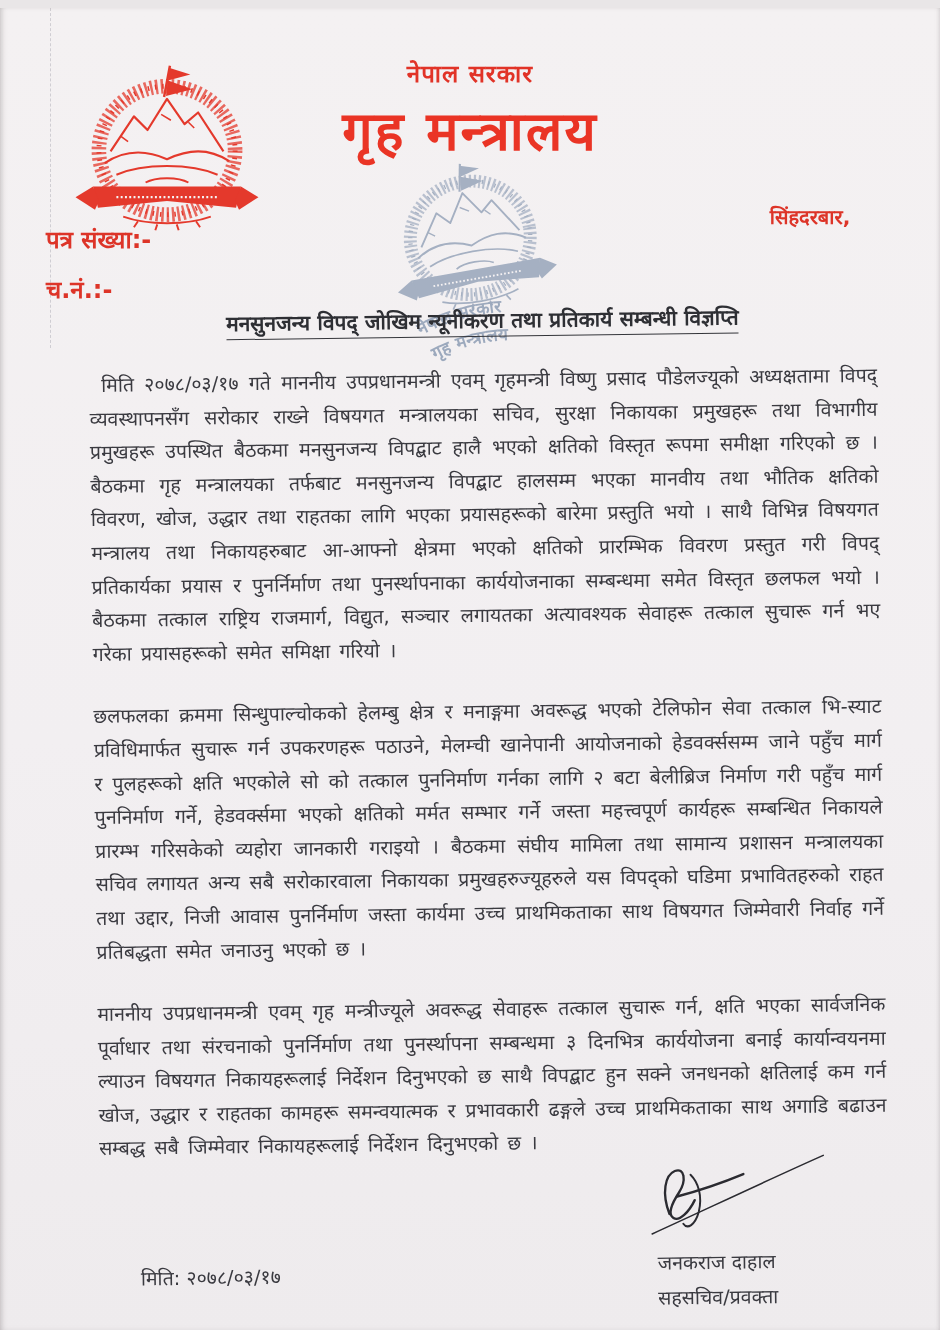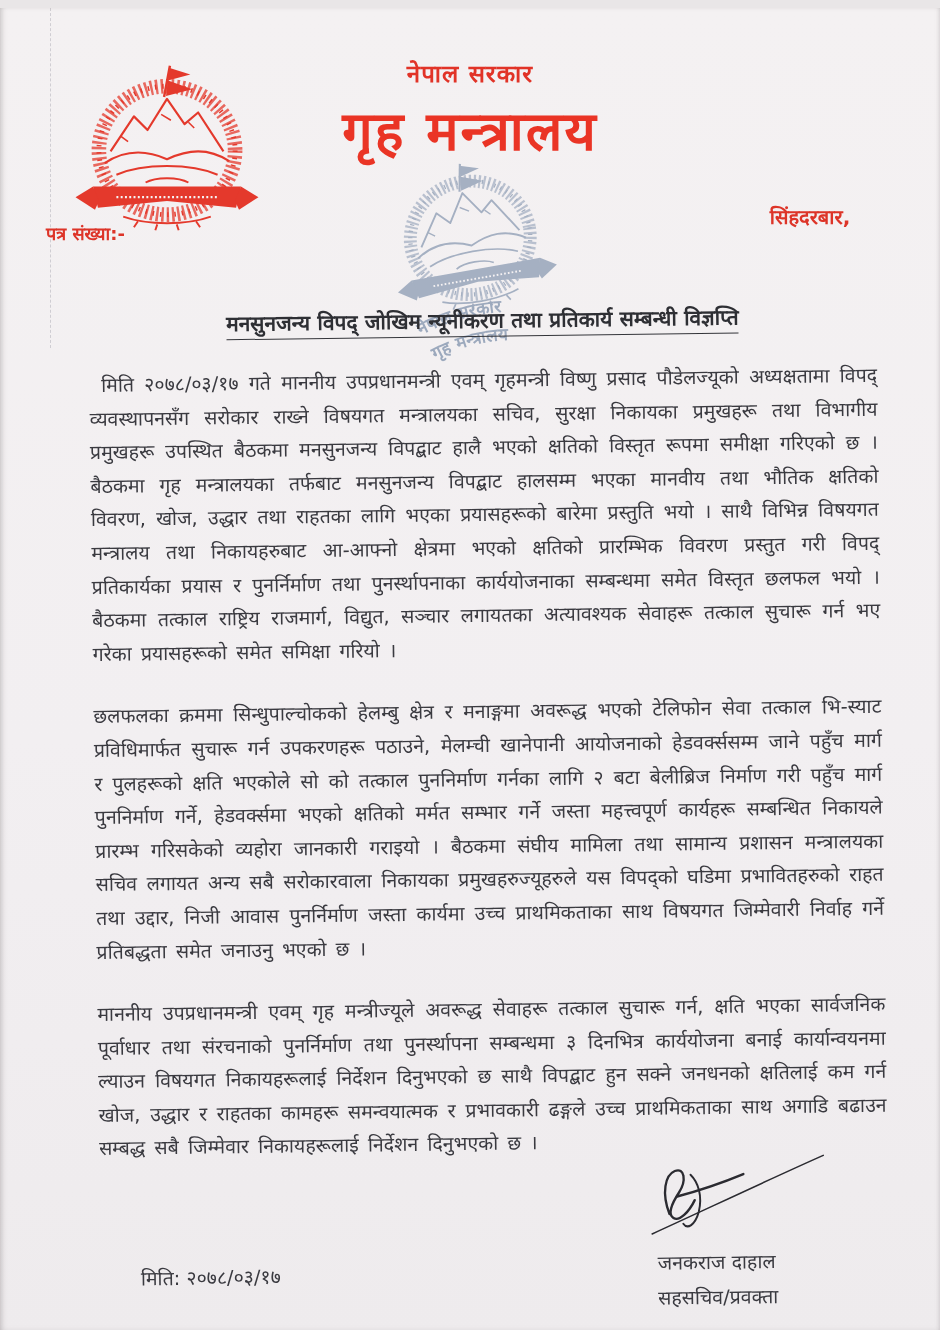--- a/index.html
+++ b/index.html
@@ -48,21 +48,21 @@
   }
   .stamp svg { width:100%; height:100%; }
 
   .address {
     position:absolute; top:190px; right:30px; width:200px;
     text-align:center; color:#dd3428; font-size:20px; font-weight:bold;
     line-height:1.95;
   }
   .ref-fields {
     position:absolute; top:208px; left:46px;
-    color:#dd3428; font-size:18px; font-weight:bold; line-height:2.0;
+    color:#dd3428; font-size:24px; font-weight:bold; line-height:2.0;
   }
   .ref-fields > div { margin-bottom:2px; }
 
   
   .doc-main {
     position:absolute; left:95px; top:303px; width:788px;
     transform:rotate(-.75deg); transform-origin:0 50%;
     color:#3a3a40;
   }
   .doc-title {
@@ -146,20 +146,21 @@
       </g>
     </svg>
   </div>
 
   <div class="address">
     <div>सिंहदरबार,</div>
   </div>
 
   <div class="ref-fields">
     <div>पत्र संख्या:-</div>
+    <div>च.नं.:-</div>
   </div>
 
   <div class="doc-main">
     <div class="doc-title">
       <span>मनसुनजन्य विपद् जोखिम न्यूनीकरण तथा प्रतिकार्य सम्बन्धी विज्ञप्ति</span>
     </div>
     <p class="first">मिति २०७८/०३/१७ गते माननीय उपप्रधानमन्त्री एवम् गृहमन्त्री विष्णु प्रसाद पौडेलज्यूको अध्यक्षतामा विपद् व्यवस्थापनसँग सरोकार राख्ने विषयगत मन्त्रालयका सचिव, सुरक्षा निकायका प्रमुखहरू तथा विभागीय प्रमुखहरू उपस्थित बैठकमा मनसुनजन्य विपद्बाट हालै भएको क्षतिको विस्तृत रूपमा समीक्षा गरिएको छ । बैठकमा गृह मन्त्रालयका तर्फबाट मनसुनजन्य विपद्बाट हालसम्म भएका मानवीय तथा भौतिक क्षतिको विवरण, खोज, उद्धार तथा राहतका लागि भएका प्रयासहरूको बारेमा प्रस्तुति भयो । साथै विभिन्न विषयगत मन्त्रालय तथा निकायहरुबाट आ-आफ्नो क्षेत्रमा भएको क्षतिको प्रारम्भिक विवरण प्रस्तुत गरी विपद् प्रतिकार्यका प्रयास र पुनर्निर्माण तथा पुनर्स्थापनाका कार्ययोजनाका सम्बन्धमा समेत विस्तृत छलफल भयो । बैठकमा तत्काल राष्ट्रिय राजमार्ग, विद्युत, सञ्चार लगायतका अत्यावश्यक सेवाहरू तत्काल सुचारू गर्न भए गरेका प्रयासहरूको समेत समिक्षा गरियो ।</p>
     <p>छलफलका क्रममा सिन्धुपाल्चोकको हेलम्बु क्षेत्र र मनाङ्गमा अवरूद्ध भएको टेलिफोन सेवा तत्काल भि-स्याट प्रविधिमार्फत सुचारू गर्न उपकरणहरू पठाउने, मेलम्ची खानेपानी आयोजनाको हेडवर्क्ससम्म जाने पहुँच मार्ग र पुलहरूको क्षति भएकोले सो को तत्काल पुननिर्माण गर्नका लागि २ बटा बेलीब्रिज निर्माण गरी पहुँच मार्ग पुननिर्माण गर्ने, हेडवर्क्समा भएको क्षतिको मर्मत सम्भार गर्ने जस्ता महत्त्वपूर्ण कार्यहरू सम्बन्धित निकायले प्रारम्भ गरिसकेको व्यहोरा जानकारी गराइयो । बैठकमा संघीय मामिला तथा सामान्य प्रशासन मन्त्रालयका सचिव लगायत अन्य सबै सरोकारवाला निकायका प्रमुखहरुज्यूहरुले यस विपद्को घडिमा प्रभावितहरुको राहत तथा उद्दार, निजी आवास पुनर्निर्माण जस्ता कार्यमा उच्च प्राथमिकताका साथ विषयगत जिम्मेवारी निर्वाह गर्ने प्रतिबद्धता समेत जनाउनु भएको छ ।</p>
     <p>माननीय उपप्रधानमन्त्री एवम् गृह मन्त्रीज्यूले अवरूद्ध सेवाहरू तत्काल सुचारू गर्न, क्षति भएका सार्वजनिक पूर्वाधार तथा संरचनाको पुनर्निर्माण तथा पुनर्स्थापना सम्बन्धमा ३ दिनभित्र कार्ययोजना बनाई कार्यान्वयनमा ल्याउन विषयगत निकायहरूलाई निर्देशन दिनुभएको छ साथै विपद्बाट हुन सक्ने जनधनको क्षतिलाई कम गर्न खोज, उद्धार र राहतका कामहरू समन्वयात्मक र प्रभावकारी ढङ्गले उच्च प्राथमिकताका साथ अगाडि बढाउन सम्बद्ध सबै जिम्मेवार निकायहरूलाई निर्देशन दिनुभएको छ ।</p>
 

